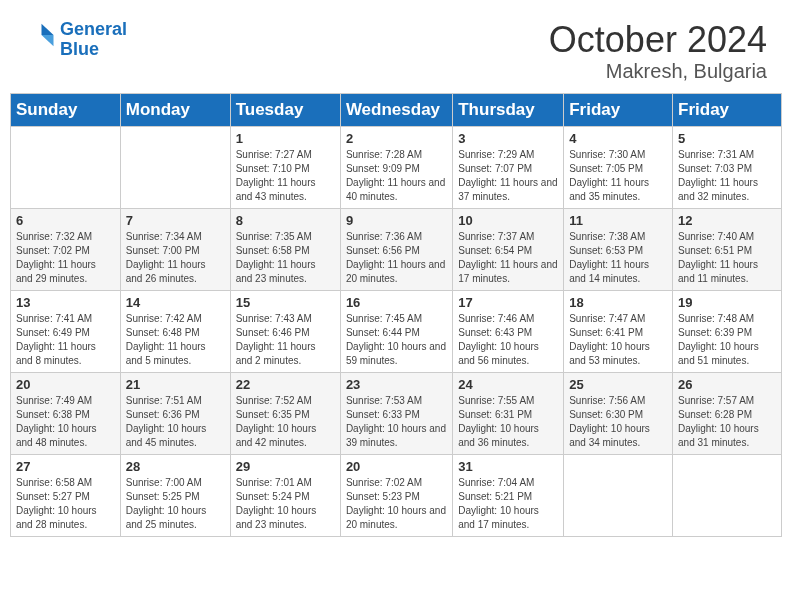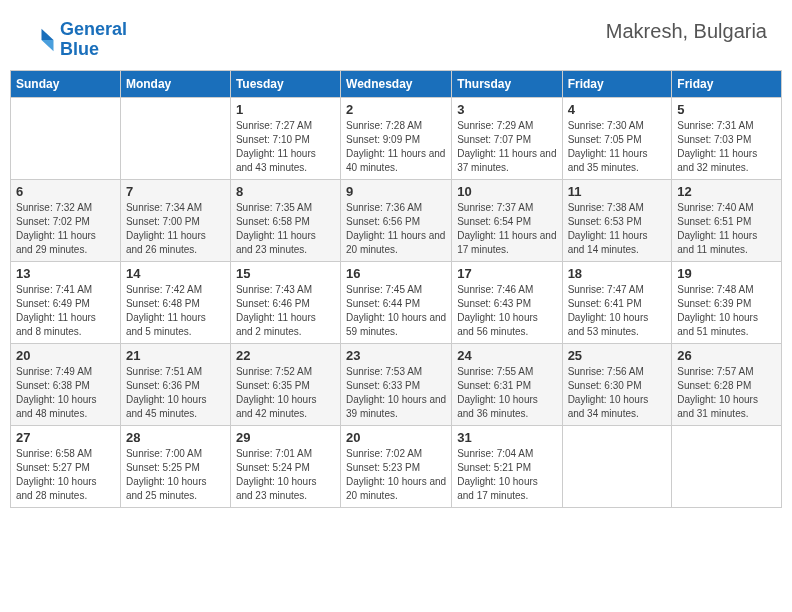--- a/index.html
+++ b/index.html
@@ -11,21 +11,21 @@
       padding: 10px;
     }
     .header {
       display: flex;
       justify-content: space-between;
       align-items: flex-start;
       padding: 10px 15px 5px 15px;
     }
     .logo {
       display: flex;
-      align-items: center;
+      align-items: flex-start;
       gap: 5px;
     }
     .logo-text {
       font-size: 18px;
       font-weight: bold;
       color: #333;
       line-height: 1.1;
     }
     .logo-text span {
       color: #1a6fbb;
@@ -52,21 +52,21 @@
       border-collapse: collapse;
       margin-top: 5px;
       font-size: 11px;
     }
     .calendar th {
       background-color: #1a6fbb;
       color: white;
       padding: 6px 5px;
       text-align: left;
       font-weight: bold;
-      font-size: 12px;
+      font-size: 17px;
       border: 1px solid #ccc;
     }
     .calendar td {
       vertical-align: top;
       border: 1px solid #ccc;
       padding: 4px 5px;
       width: 113px;
       min-height: 80px;
       background: #fff;
     }
@@ -103,20 +103,21 @@
     <svg class="logo-icon" viewBox="0 0 40 40">
       <polygon points="22,5 38,20 22,20" fill="#1a6fbb"></polygon>
       <polygon points="22,20 38,20 38,35" fill="#4a9fdd"></polygon>
     </svg>
     <div class="logo-text">
       <div><span>General</span></div>
       <div><span>Blue</span></div>
     </div>
   </div>
   <div class="title-block">
+    <div class="month-title">October 2024</div>
     <div class="subtitle">Makresh, Bulgaria</div>
   </div>
 </div>
 
 <table class="calendar">
   <thead>
     <tr>
       <th>Sunday</th>
       <th>Monday</th>
       <th>Tuesday</th>

